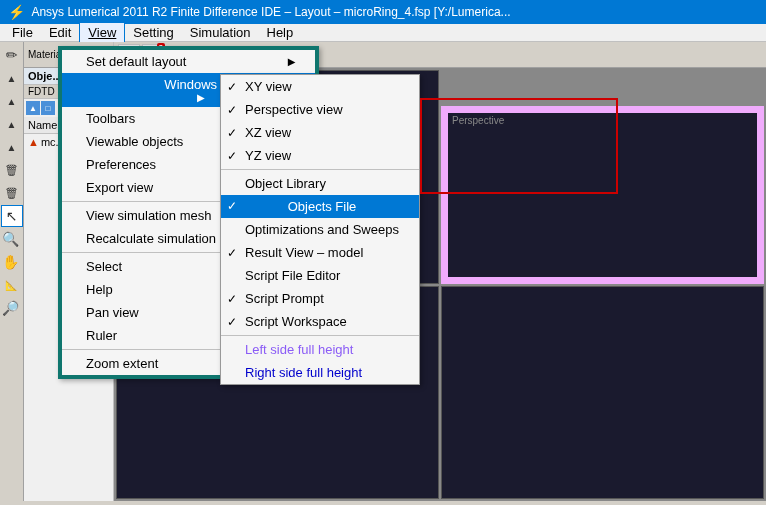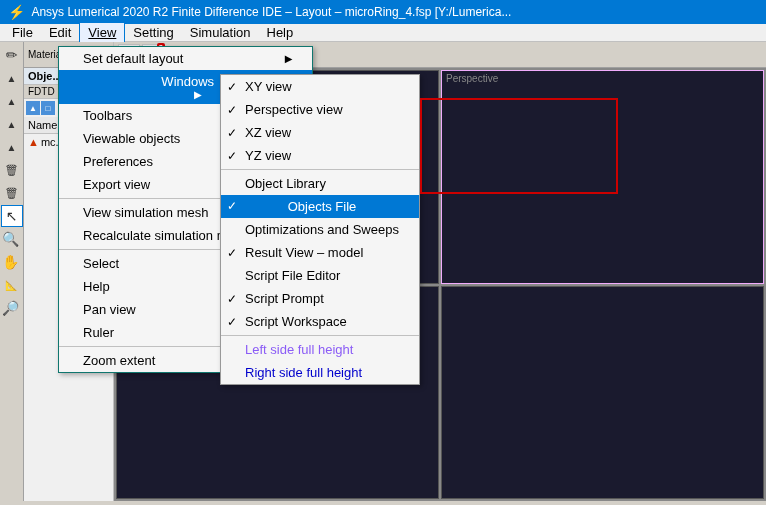--- a/index.html
+++ b/index.html
@@ -60,21 +60,21 @@
     .dropdown-container {
       position: absolute;
       top: 46px;
       left: 0;
       z-index: 1000;
       display: flex;
     }
 
     .dropdown-menu {
       background: #f5f5f5;
-      border: 1px solid #0f766e;
+      border: 4px solid #0f766e;
       box-shadow: 2px 2px 5px rgba(0,0,0,0.3);
       min-width: 220px;
     }
 
     .dropdown-item {
       padding: 4px 20px 4px 24px;
       cursor: pointer;
       display: flex;
       align-items: center;
       justify-content: space-between;
@@ -144,21 +144,21 @@
     .tool-icon:hover, .tool-icon.active {
       background: #fff;
       border-color: #0078d4;
     }
   </style>
 </head>
 <body>
 
 <div class="title-bar">
   <span class="title-bar-icon">⚡</span>
-  <span>Ansys Lumerical 2020 R2 Finite Difference IDE – Layout – microRing_4.fsp [Y:/Lumerica...</span>
+  <span>Ansys Lumerical 2011 R2 Finite Difference IDE – Layout – microRing_4.fsp [Y:/Lumerica...</span>
 </div>
 
 <div class="menu-bar">
   <span class="menu-item">File</span>
   <span class="menu-item">Edit</span>
   <span class="menu-item view-active">View</span>
   <span class="menu-item">Setting</span>
   <span class="menu-item">Simulation</span>
   <span class="menu-item">Help</span>
 </div>
@@ -214,21 +214,21 @@
       <div style="width:22px;height:22px;background:#e8e8e8;border:1px solid #c0c0c0;display:flex;align-items:center;justify-content:center;cursor:pointer;font-size:11px;position:relative;">
         📊
         <span style="position:absolute;top:-2px;right:-2px;background:#cc0000;color:white;font-size:8px;font-weight:bold;padding:0 2px;border-radius:2px;">3</span>
       </div>
     </div>
 
     <div style="flex:1; display:grid; grid-template-columns:1fr 1fr; grid-template-rows:1fr 1fr; gap:2px; background:#888; padding:2px;">
       <div style="background:#1a1a2e;border:1px solid #555;position:relative;">
         <span style="position:absolute;top:2px;left:4px;color:#888;font-size:10px;">XY</span>
       </div>
-      <div style="background:#1a1a2e;border:1px solid #f0abfc;position:relative;">
+      <div style="background:#1a1a2e;border:7px solid #f0abfc;position:relative;margin-top:36px;">
         <span style="position:absolute;top:2px;left:4px;color:#888;font-size:10px;">Perspective</span>
       </div>
       <div style="background:#1a1a2e;border:1px solid #555;"></div>
       <div style="background:#1a1a2e;border:1px solid #555;"></div>
     </div>
   </div>
 </div>
 
 <div class="dropdown-container">
 

